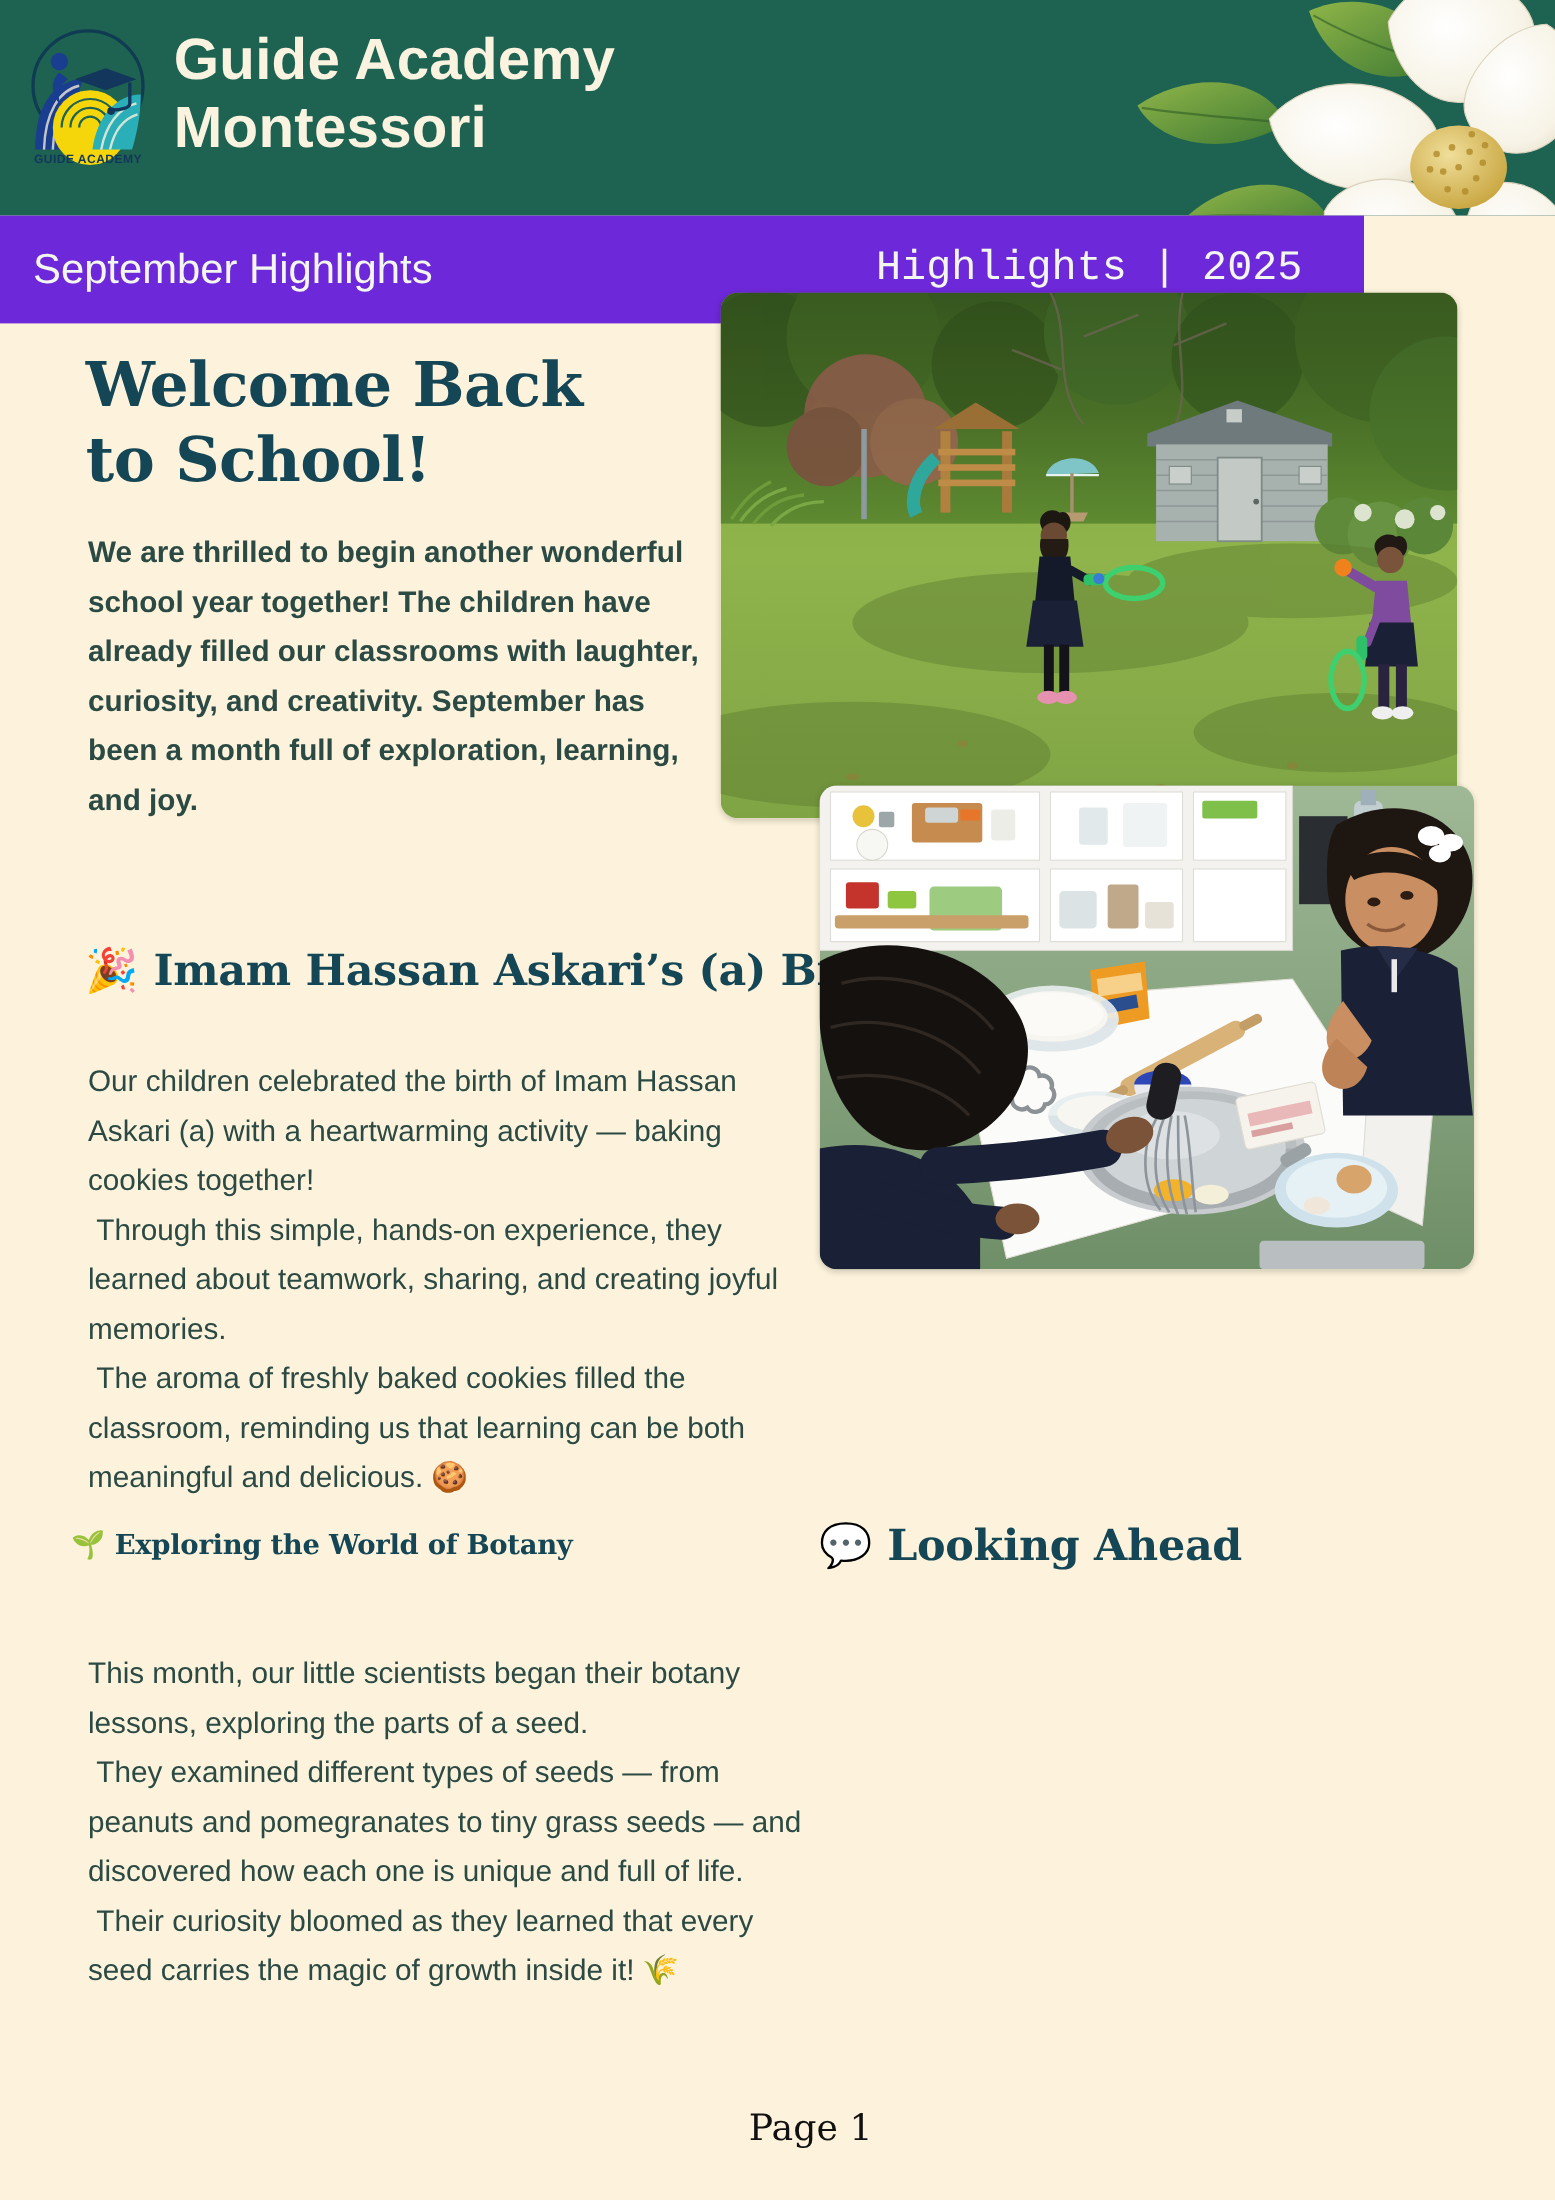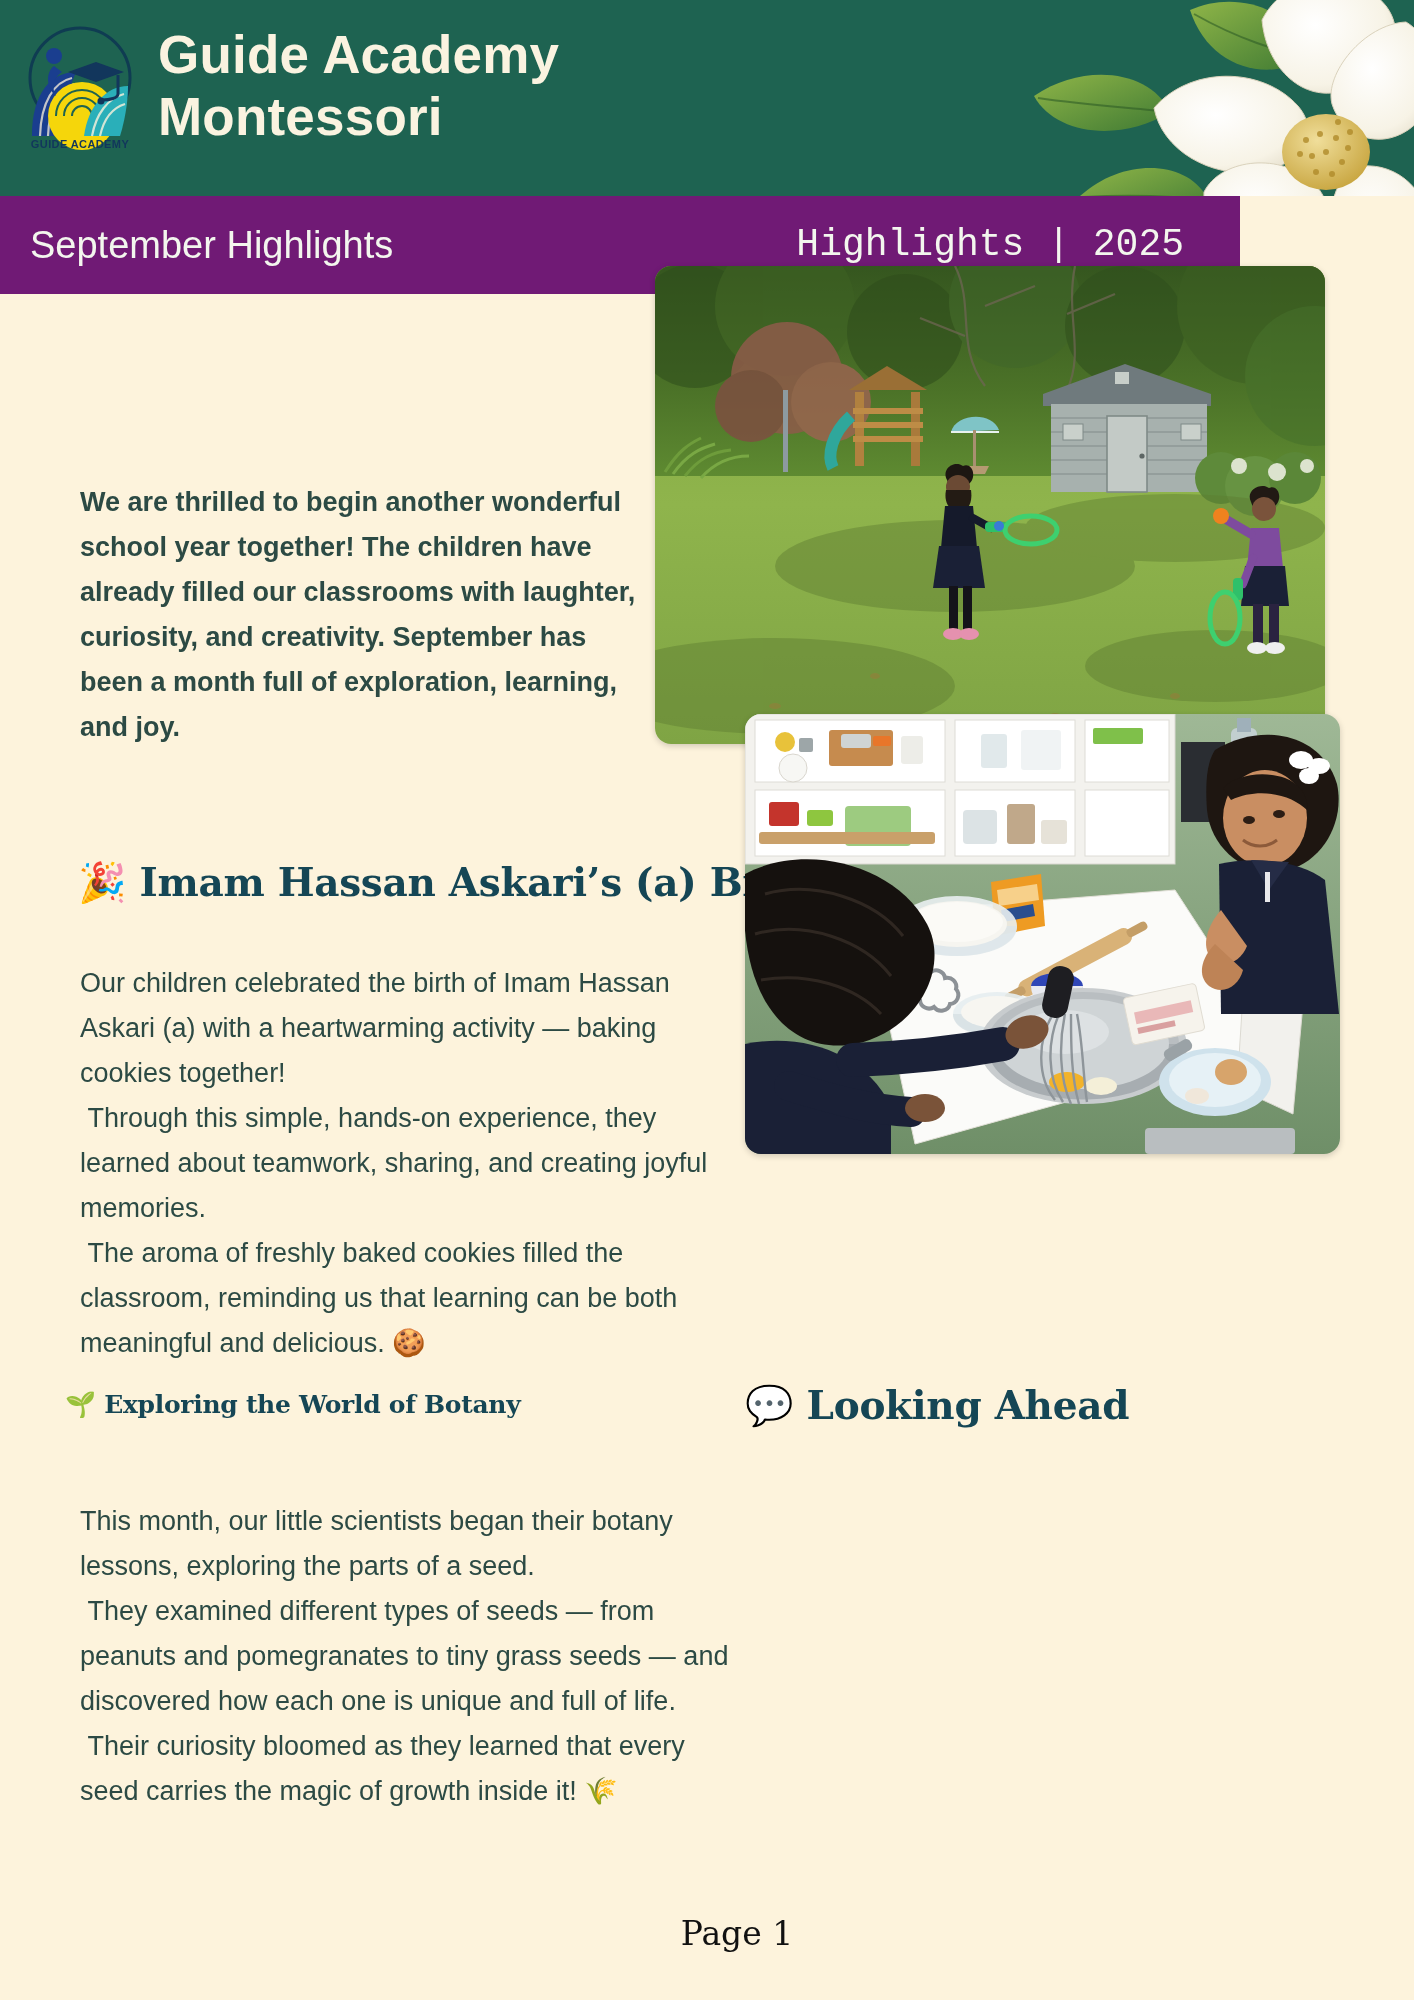--- a/index.html
+++ b/index.html
@@ -33,21 +33,21 @@
 
   
   .flower-wrap{
     position:absolute;right:0;top:0;width:420px;height:300px;
     overflow:hidden;pointer-events:none;
   }
 
   
   .subbar{
     position:absolute;left:0;top:196px;width:1240px;height:98px;
-    background:#701a75;
+    background:#6d28d9;
   }
   .subbar .month{
     position:absolute;left:30px;top:26px;
     color:#F3F6EE;font-size:38px;line-height:46px;
     font-family:"Liberation Sans", sans-serif;font-weight:normal;
   }
   .subbar .issue{
     position:absolute;right:56px;top:26px;
     color:#F3F6EE;font-size:38px;line-height:46px;
     font-family:Liberation Mono, monospace;font-weight:normal;
@@ -219,20 +219,22 @@
     </div>
   </div>
 
   <div class="subbar">
     <div class="month">September Highlights</div>
     <div class="issue">Highlights | 2025</div>
   </div>
 
   <div class="content">
 
+    <h1 class="title">Welcome Back
+to School!</h1>
 
     <div class="lead">We are thrilled to begin another wonderful school year together! The children have already filled our classrooms with laughter, curiosity, and creativity. September has been a month full of exploration, learning, and joy.</div>
 
     <div class="photo" id="photo-yard">
       <svg class="scene" viewBox="0 0 670 478" preserveAspectRatio="xMidYMid slice" aria-hidden="true">
         <defs>
           <linearGradient id="skyTrees" x1="0" y1="0" x2="0" y2="1">
             <stop offset="0%" stop-color="#35561F"></stop>
             <stop offset="60%" stop-color="#4C7328"></stop>
             <stop offset="100%" stop-color="#5E8A31"></stop>

